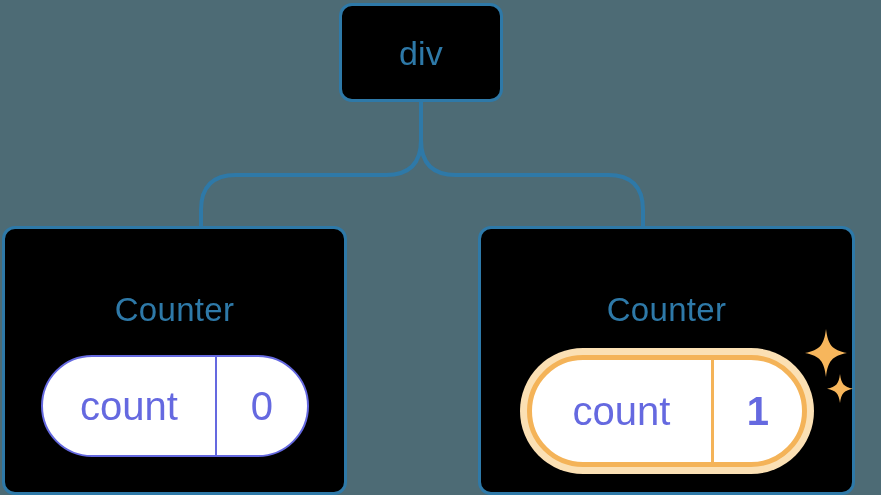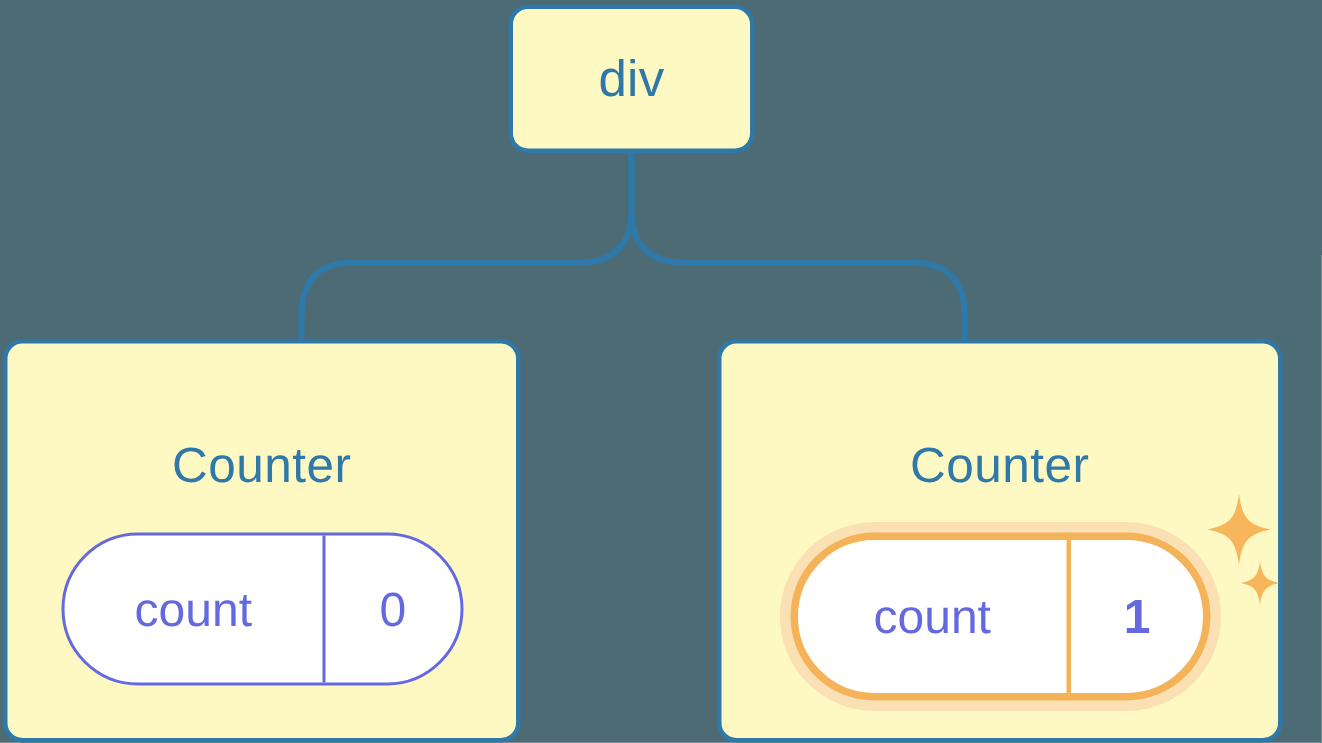--- a/index.html
+++ b/index.html
@@ -26,21 +26,21 @@
     top: 0;
     width: 881px;
     height: 495px;
     pointer-events: none;
   }
 
   
   .node {
     position: absolute;
     box-sizing: border-box;
-    background: #fef9c3;
+    background: #000000;
     border: 3px solid #2E79A8;
     border-radius: 13px;
     display: flex;
     flex-direction: column;
     align-items: center;
   }
 
   
   #node-div {
     left: 339px;
@@ -104,21 +104,21 @@
     width: 280px;
     height: 112px;
     border: 5px solid #F4B358;
     box-shadow: 0 0 0 7px #FBE0B4;
   }
   .pill-key, .pill-value {
     display: flex;
     align-items: center;
     justify-content: center;
     color: #6569E0;
-    font-size: 32px;
+    font-size: 40px;
     line-height: 1;
   }
   .pill-plain .pill-key {
     width: 174px;
     border-right: 2px solid #6569E0;
   }
   .pill-plain .pill-value {
     width: 90px;
   }
   .pill-highlight .pill-key {

